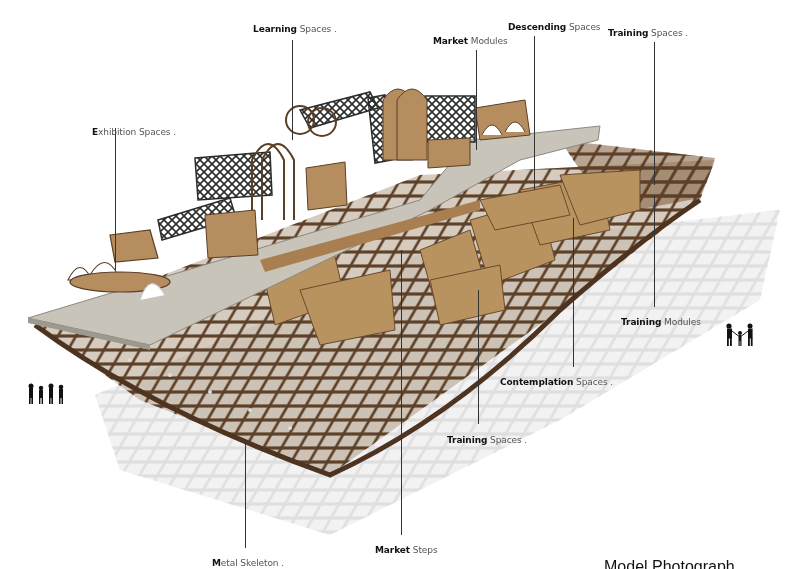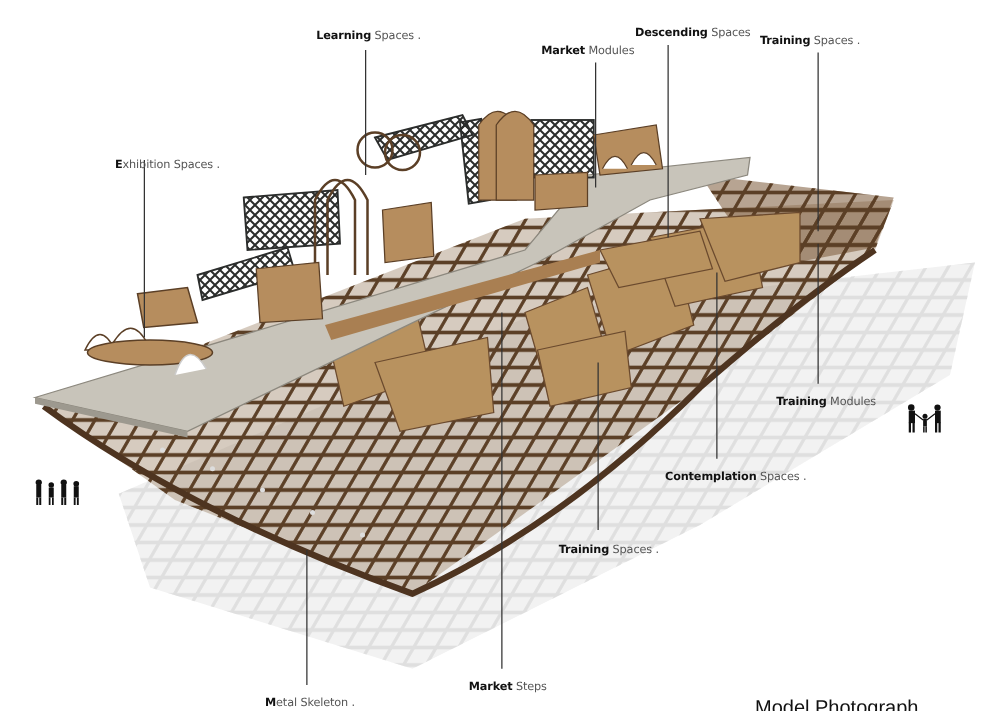--- a/index.html
+++ b/index.html
@@ -160,21 +160,21 @@
   </div>
   <div class="label" style="left:608px;top:28px">
     <b>Training</b> <span>Spaces .</span>
   </div>
   <div class="label" style="left:92px;top:127px">
     <b>E</b><span>xhibition Spaces .</span>
   </div>
   <div class="label" style="left:621px;top:317px">
     <b>Training</b> <span>Modules</span>
   </div>
-  <div class="label" style="left:532px;top:377px">
+  <div class="label" style="left:500px;top:377px">
     <b>Contemplation</b> <span>Spaces .</span>
   </div>
   <div class="label" style="left:447px;top:435px">
     <b>Training</b> <span>Spaces .</span>
   </div>
   <div class="label" style="left:212px;top:558px">
     <b>M</b><span>etal Skeleton .</span>
   </div>
   <div class="label" style="left:375px;top:545px">
     <b>Market</b> <span>Steps</span>

